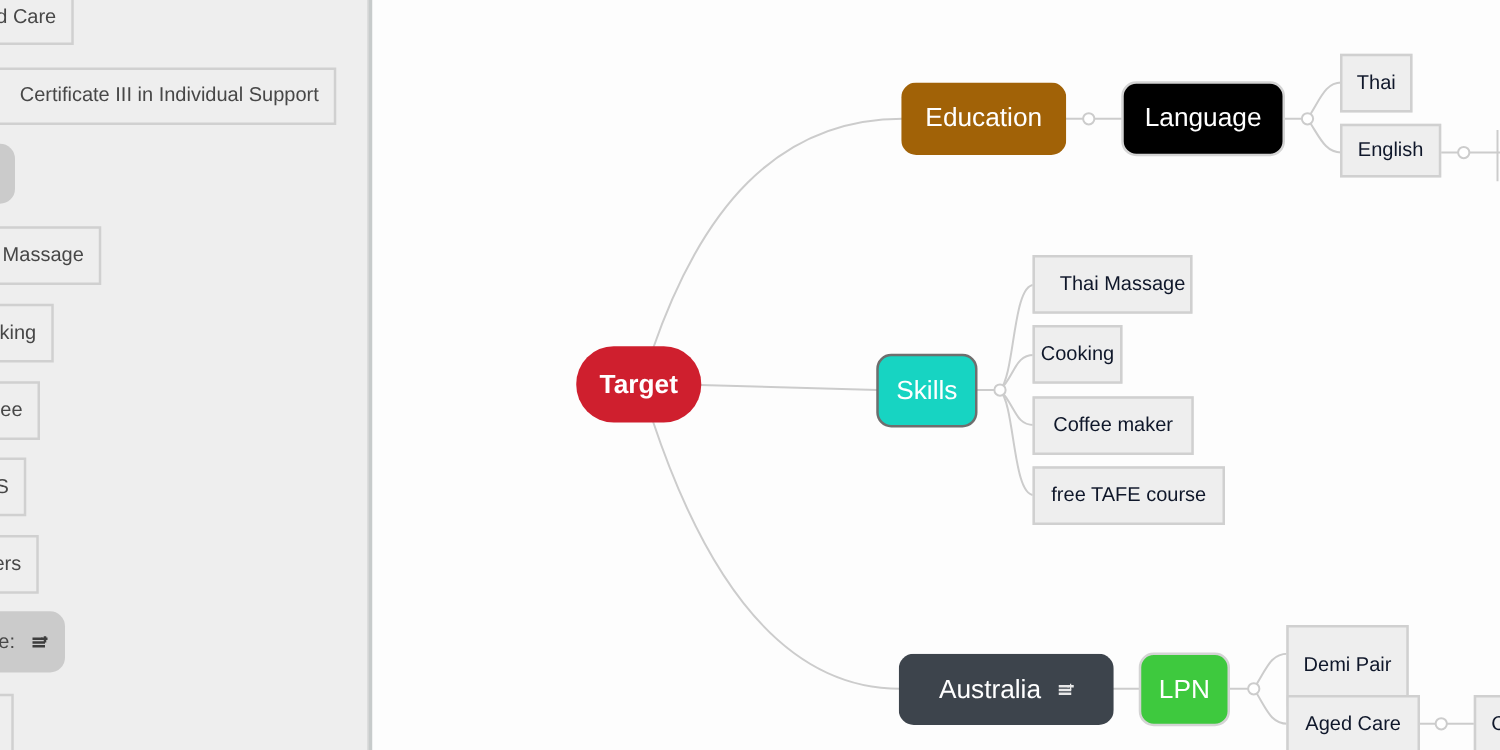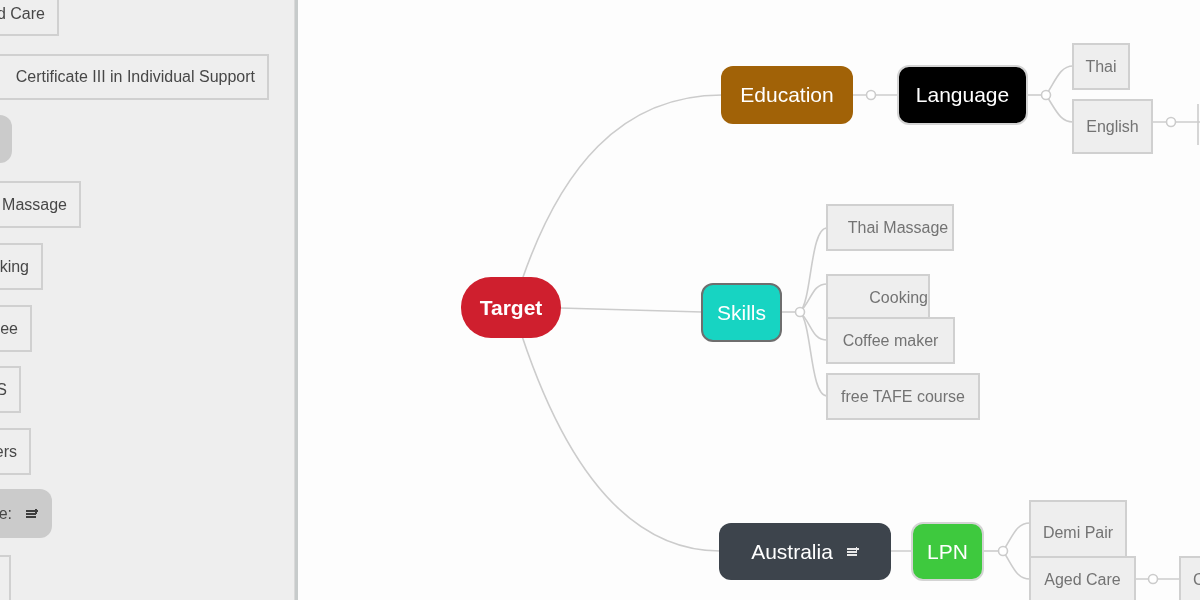--- a/index.html
+++ b/index.html
@@ -34,21 +34,21 @@
       white-space: nowrap;
     }
     .root {
       background: #cf1f2e; color: #ffffff; font-weight: bold; font-size: 21px;
       border-radius: 30px;
     }
     .branch {
       color: #ffffff; font-size: 21px; border-radius: 12px; border: 2px solid transparent;
     }
     .leaf {
-      background: #eeeeee; border: 2px solid #d0d0d0; color: #737373; font-size: 16px;
+      background: #eeeeee; border: 2px solid #d0d0d0; color: #0f172a; font-size: 16px;
     }
     .notes-icon { display: inline-block; margin-left: 14px; width: 12px; height: 10px; position: relative; }
     .notes-icon i { position: absolute; left: 0; height: 2px; background: #e8e8e8; }
     .notes-icon i.a { top: 1px; width: 8px; }
     .notes-icon i.b { top: 4px; width: 10px; }
     .notes-icon i.c { top: 7px; width: 10px; }
     .notes-icon i.p1 { top: 0; left: 9px; width: 1.5px; height: 5px; }
     .notes-icon i.p2 { top: 1.8px; left: 7.3px; width: 5px; height: 1.5px; }
     .lp-pill .notes-icon i { background: #3d3d3d; }
   </style>
@@ -147,31 +147,31 @@
 
 <div class="node branch" style="left:721px; top:66px; width:132px; height:58px; background:#a16207;">
   <span>Education</span>
 </div>
 <div class="node branch" style="left:897px; top:65px; width:131px; height:60px; background:#000000; border-color:#d4d4d4;">
   <span>Language</span>
 </div>
 <div class="node leaf" style="left:1072px; top:43px; width:58px; height:47px;">
   <span>Thai</span>
 </div>
-<div class="node leaf" style="left:1072px; top:99px; width:81px; height:55px;">
+<div class="node leaf" style="left:1072px; top:99px; width:81px; height:43px;">
   <span>English</span>
 </div>
 
 <div class="node branch" style="left:701px; top:283px; width:81px; height:59px; background:#17d4c2; border-color:#6e6e6e;">
   <span>Skills</span>
 </div>
 <div class="node leaf" style="left:826px; top:204px; width:128px; height:47px;padding-left:16px;">
   <span>Thai Massage</span>
 </div>
-<div class="node leaf" style="left:826px; top:274px; width:104px; height:47px;justify-content:flex-end;">
+<div class="node leaf" style="left:826px; top:260px; width:72px; height:47px;">
   <span>Cooking</span>
 </div>
 <div class="node leaf" style="left:826px; top:317px; width:129px; height:47px;">
   <span>Coffee maker</span>
 </div>
 <div class="node leaf" style="left:826px; top:373px; width:154px; height:47px;">
   <span>free TAFE course</span>
 </div>
 
 <div class="node branch" style="left:719px; top:523px; width:172px; height:57px; background:#3d444c;">

